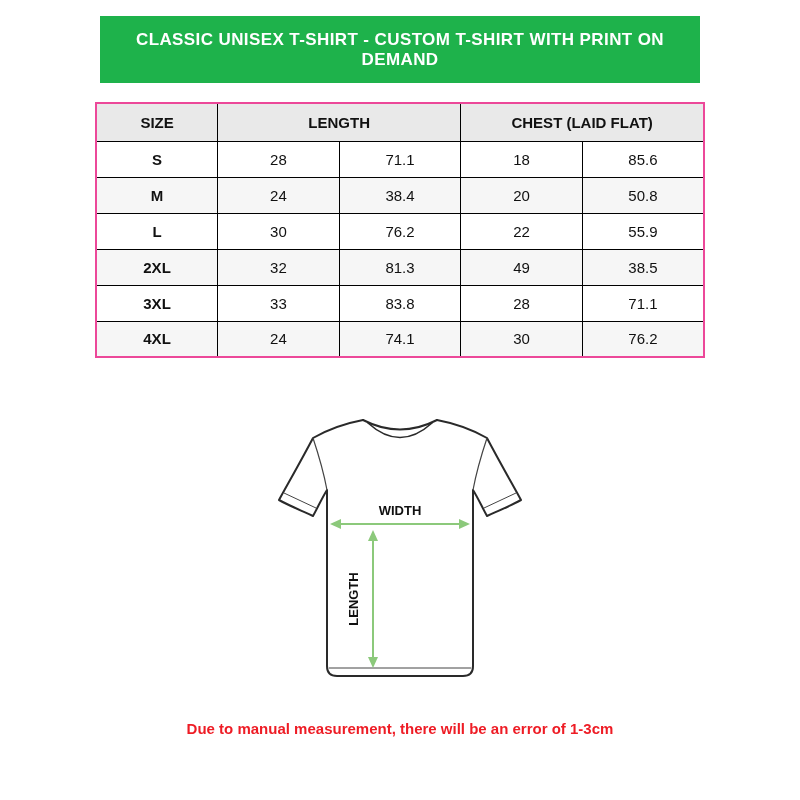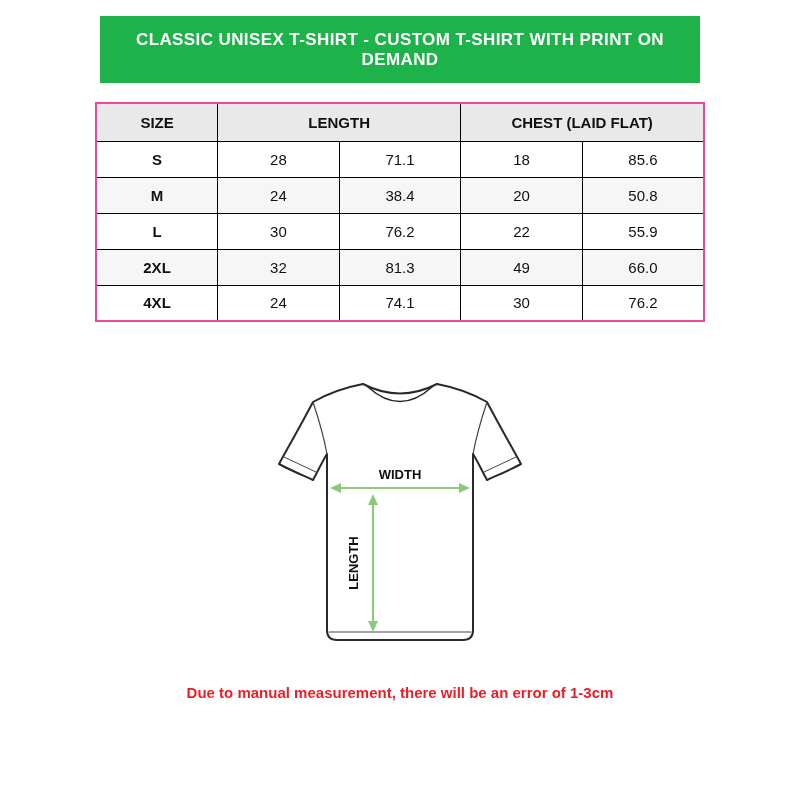--- a/index.html
+++ b/index.html
@@ -102,21 +102,28 @@
             <td>30</td>
             <td>76.2</td>
             <td>22</td>
             <td>55.9</td>
           </tr>
           <tr>
             <td class="size-col">2XL</td>
             <td>32</td>
             <td>81.3</td>
             <td>49</td>
-            <td>66.0</td>
+            <td>38.5</td>
+          </tr>
+          <tr>
+            <td class="size-col">3XL</td>
+            <td>33</td>
+            <td>83.8</td>
+            <td>28</td>
+            <td>71.1</td>
           </tr>
           <tr>
             <td class="size-col">4XL</td>
             <td>24</td>
             <td>74.1</td>
             <td>30</td>
             <td>76.2</td>
           </tr>
         </tbody>
     </table>

